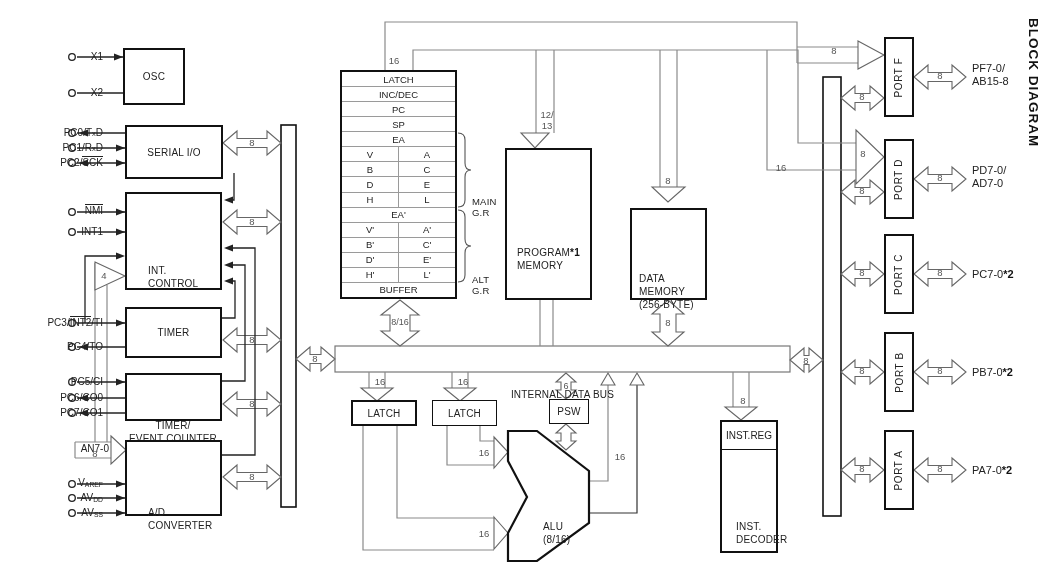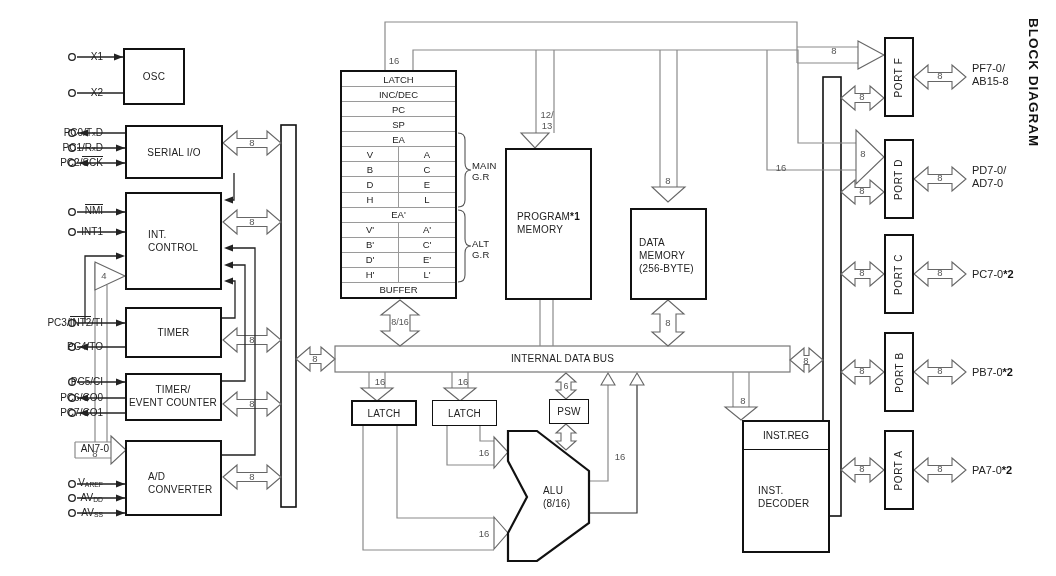--- a/index.html
+++ b/index.html
@@ -3,21 +3,21 @@
 <meta charset="utf-8">
 <style>
   html,body{margin:0;padding:0;background:#fff;}
   .stage{position:relative;width:1056px;height:576px;background:#fff;overflow:hidden;
          font-family:"Liberation Sans","DejaVu Sans",sans-serif;}
   svg.wires{position:absolute;left:0;top:0;}
   .blk{position:absolute;border:2.5px solid #111;background:#fff;box-sizing:border-box;}
   .thin{border-width:1.5px;}
   .cc{display:flex;align-items:center;justify-content:center;text-align:center;
       font-size:10px;color:#222;letter-spacing:.2px;}
-  .txt{position:absolute;font-size:10px;color:#222;line-height:13px;letter-spacing:.2px;}
+  .txt{position:absolute;font-size:10px;color:#222;line-height:13px;letter-spacing:.2px;margin-top:36px;}
   .lbl{position:absolute;font-size:9.5px;color:#555;text-align:center;line-height:11px;}
   .pin{position:absolute;left:0;width:66px;text-align:right;font-size:10px;color:#222;line-height:12px;white-space:nowrap;padding-left:37px;}
   .ov{border-top:1px solid #222;padding-top:0px;}
   .xs{font-size:7.5px;}
   .sb{font-size:6.8px;vertical-align:-1px;letter-spacing:0;}
   .stack{position:absolute;left:340px;top:70px;width:117px;height:229px;border:2.5px solid #111;
          background:#fff;display:flex;flex-direction:column;box-sizing:border-box;}
   .rrow{flex:1;display:flex;align-items:stretch;font-size:9.5px;color:#222;border-top:1px solid #9a9a9a;min-height:0;}
   .rrow:first-child{border-top:none;}
   .rrow span{flex:1;display:flex;align-items:center;justify-content:center;}
@@ -293,21 +293,21 @@
   <div class="blk cc thin" style="left:432px;top:400px;width:65px;height:26px">
       <span>LATCH</span>
     </div>
   <div class="blk cc thin" style="left:549px;top:399px;width:40px;height:25px">
       <span>PSW</span>
     </div>
   <div class="txt" style="left:543px;top:484px">
     <div>ALU</div>
       <div>(8/16)</div>
     </div>
-  <div class="blk" style="left:742px;top:420px;width:88px;height:133px">
+  <div class="blk" style="left:720px;top:420px;width:58px;height:133px">
     <div class="hdr">
         <span>INST.REG</span>
       </div>
     <div class="txt" style="left:14px;top:62px">
         <div>INST.</div>
         <div>DECODER</div>
       </div>
   </div>
 
   <div class="port" style="top:37px">

